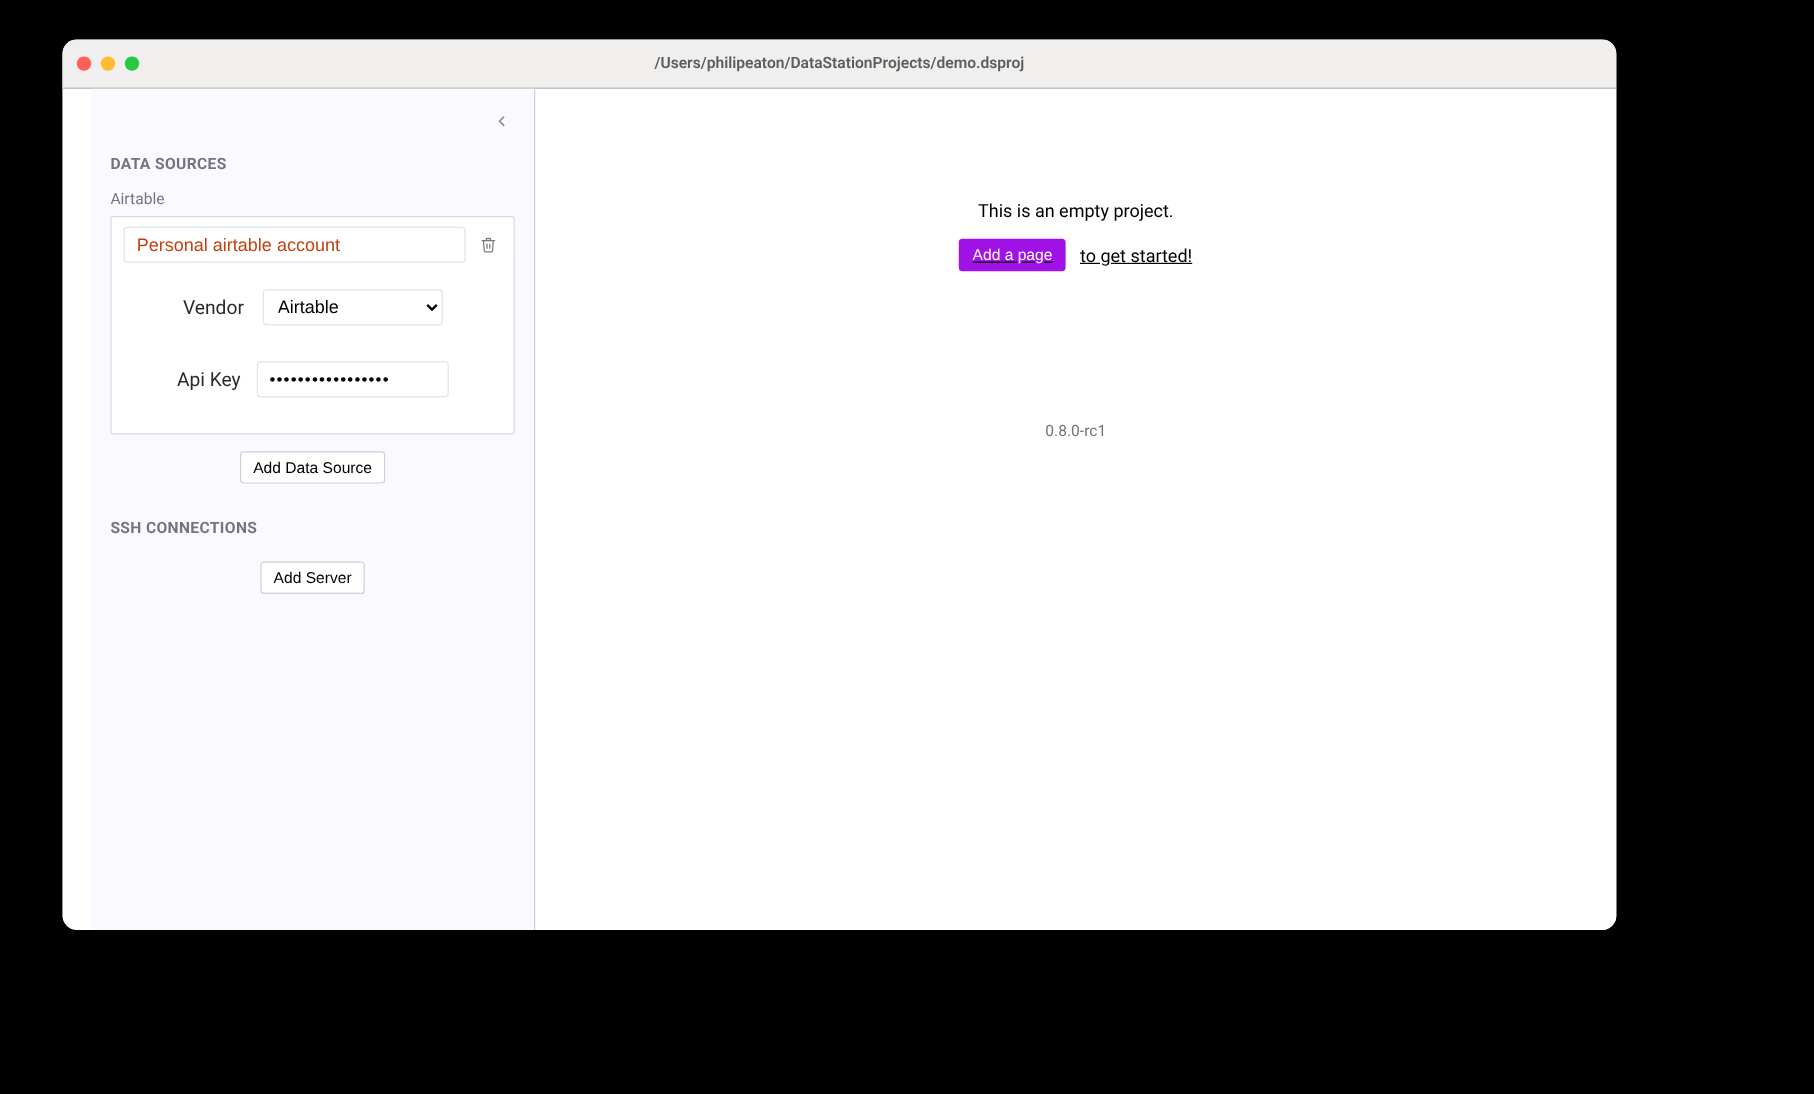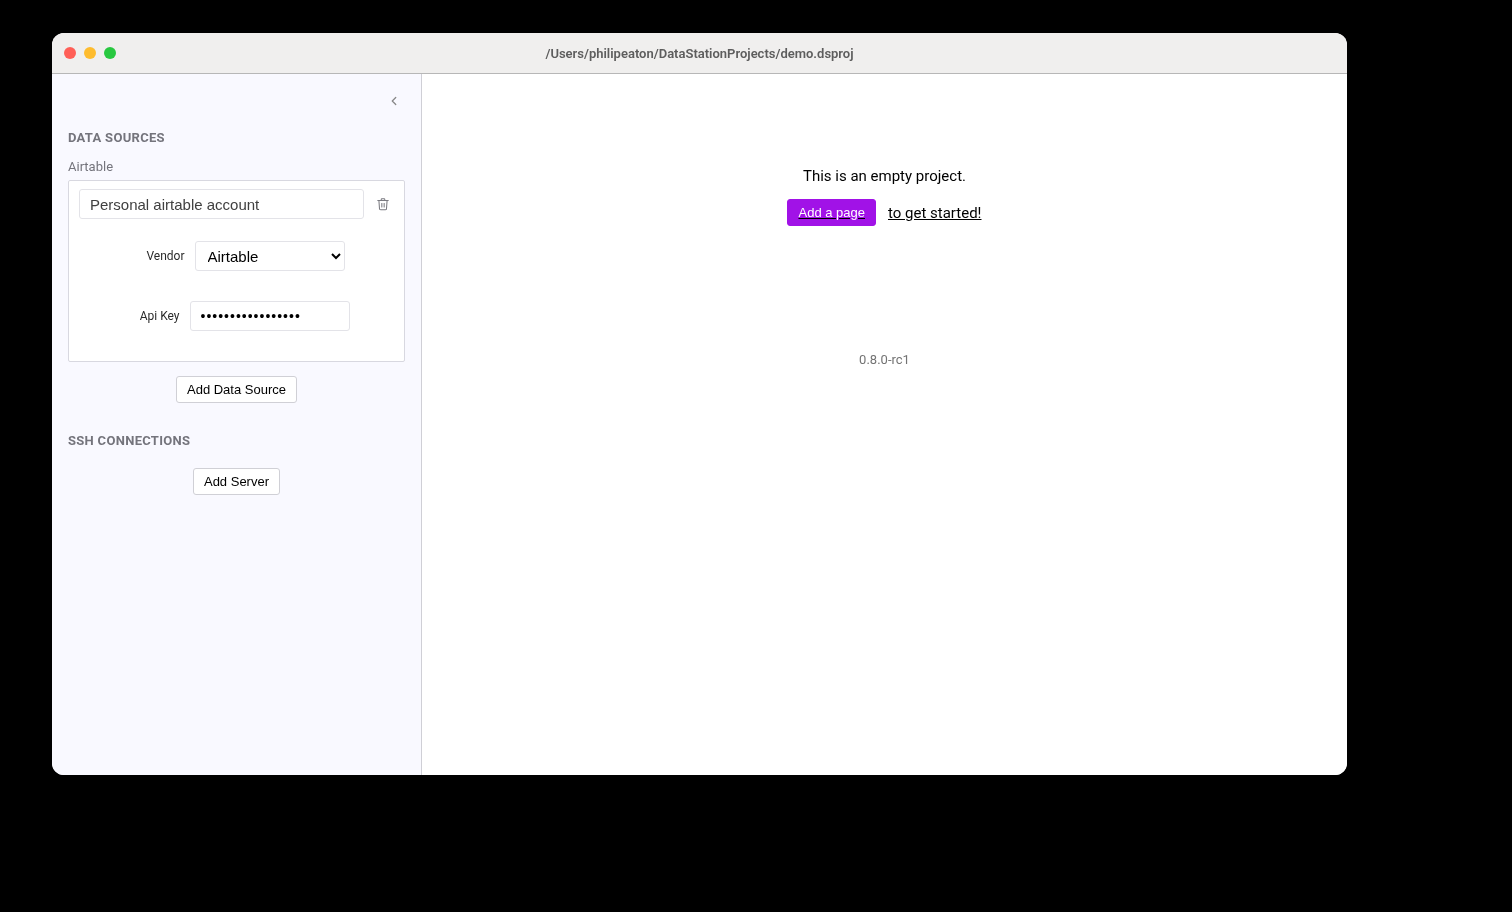--- a/index.html
+++ b/index.html
@@ -59,20 +59,21 @@
     min-height: 0;
   }
   .sidebar {
     width: 370px;
     background: #f9f9ff;
     border-right: 1px solid #cfcfd6;
     padding: 16px;
     display: flex;
     flex-direction: column;
     position: relative;
+    margin-left: 24px;
   }
   .collapse-row {
     display: flex;
     justify-content: flex-end;
     height: 24px;
     align-items: center;
     margin-bottom: 10px;
   }
   .collapse-btn {
     color: #888;
@@ -106,43 +107,43 @@
     gap: 8px;
     margin-bottom: 22px;
   }
   .name-input {
     flex: 1;
     height: 30px;
     border: 1px solid #e3e3e8;
     border-radius: 3px;
     padding: 0 10px;
     font-size: 15px;
-    color: #404040;
+    color: #c2410c;
     background: #fff;
   }
   .trash-btn {
     width: 22px; height: 22px;
     display: flex; align-items: center; justify-content: center;
     color: #7a7a80;
     cursor: pointer;
   }
   .trash-btn svg { width: 14px; height: 16px; }
   .form-row {
     display: flex;
     align-items: center;
     justify-content: center;
     gap: 10px;
     margin-bottom: 30px;
   }
   .form-row:last-of-type { margin-bottom: 18px; }
   .field-label {
-    font-size: 12px;
+    font-size: 16px;
     color: #2a2a2a;
     width: 56px;
-    text-align: right;
+    text-align: left;
   }
   .field-select {
     width: 150px;
     height: 30px;
     border: 1px solid #e3e3e8;
     border-radius: 3px;
     background: #fff;
     font-size: 15px;
     padding: 0 8px;
   }

